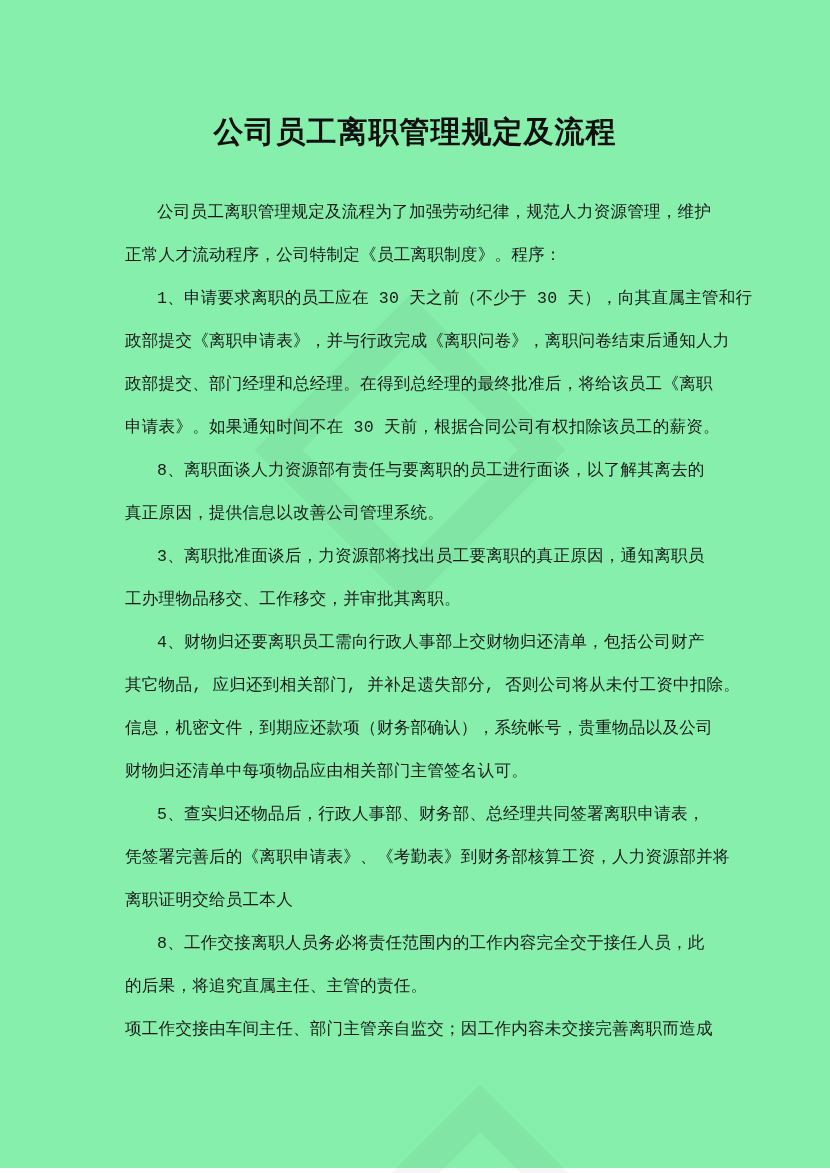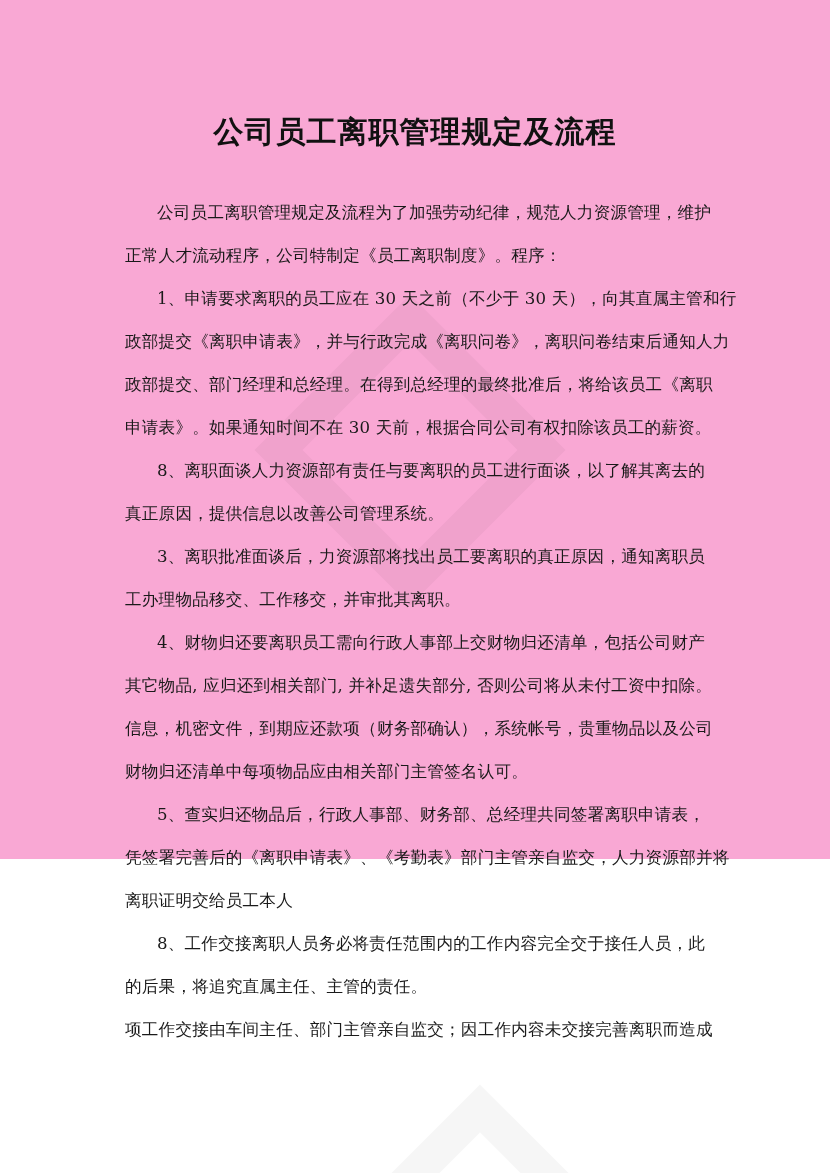--- a/index.html
+++ b/index.html
@@ -12,22 +12,22 @@
       height: 1173px;
       position: relative;
       overflow: hidden;
       font-family: "DejaVu Serif", "Liberation Serif", serif;
       color: #1a1a1a;
     }
     .page {
       position: absolute;
       left: 0; top: 0;
       width: 830px;
-      height: 859px;
-      background: #f9a8d4;
+      height: 1168px;
+      background: #86efac;
     }
     .watermark {
       position: absolute;
       pointer-events: none;
       z-index: 0;
     }
     .wm-diamond {
       position: absolute;
       border: 34px solid rgba(0,0,0,0.035);
       transform: rotate(45deg);
@@ -57,20 +57,21 @@
     .para {
       margin: 0;
     }
     .line {
       display: block;
       height: 43px;
       line-height: 28px;
       font-size: 16.6px;
       white-space: nowrap;
       letter-spacing: 0.2px;
+      font-family: Liberation Mono, monospace;
     }
     .line.first {
       text-indent: 32px;
     }
   </style>
 </head>
 <body>
 
 <div class="page">
 
@@ -109,21 +110,21 @@
 
     <div class="para">
       <span class="line first">4、财物归还要离职员工需向行政人事部上交财物归还清单，包括公司财产</span>
       <span class="line">其它物品, 应归还到相关部门, 并补足遗失部分, 否则公司将从未付工资中扣除。</span>
       <span class="line">信息，机密文件，到期应还款项（财务部确认），系统帐号，贵重物品以及公司</span>
       <span class="line">财物归还清单中每项物品应由相关部门主管签名认可。</span>
     </div>
 
     <div class="para">
       <span class="line first">5、查实归还物品后，行政人事部、财务部、总经理共同签署离职申请表，</span>
-      <span class="line">凭签署完善后的《离职申请表》、《考勤表》部门主管亲自监交，人力资源部并将</span>
+      <span class="line">凭签署完善后的《离职申请表》、《考勤表》到财务部核算工资，人力资源部并将</span>
       <span class="line">离职证明交给员工本人</span>
     </div>
 
     <div class="para">
       <span class="line first">8、工作交接离职人员务必将责任范围内的工作内容完全交于接任人员，此</span>
       <span class="line">的后果，将追究直属主任、主管的责任。</span>
       <span class="line">项工作交接由车间主任、部门主管亲自监交；因工作内容未交接完善离职而造成</span>
     </div>
 
   </div>

